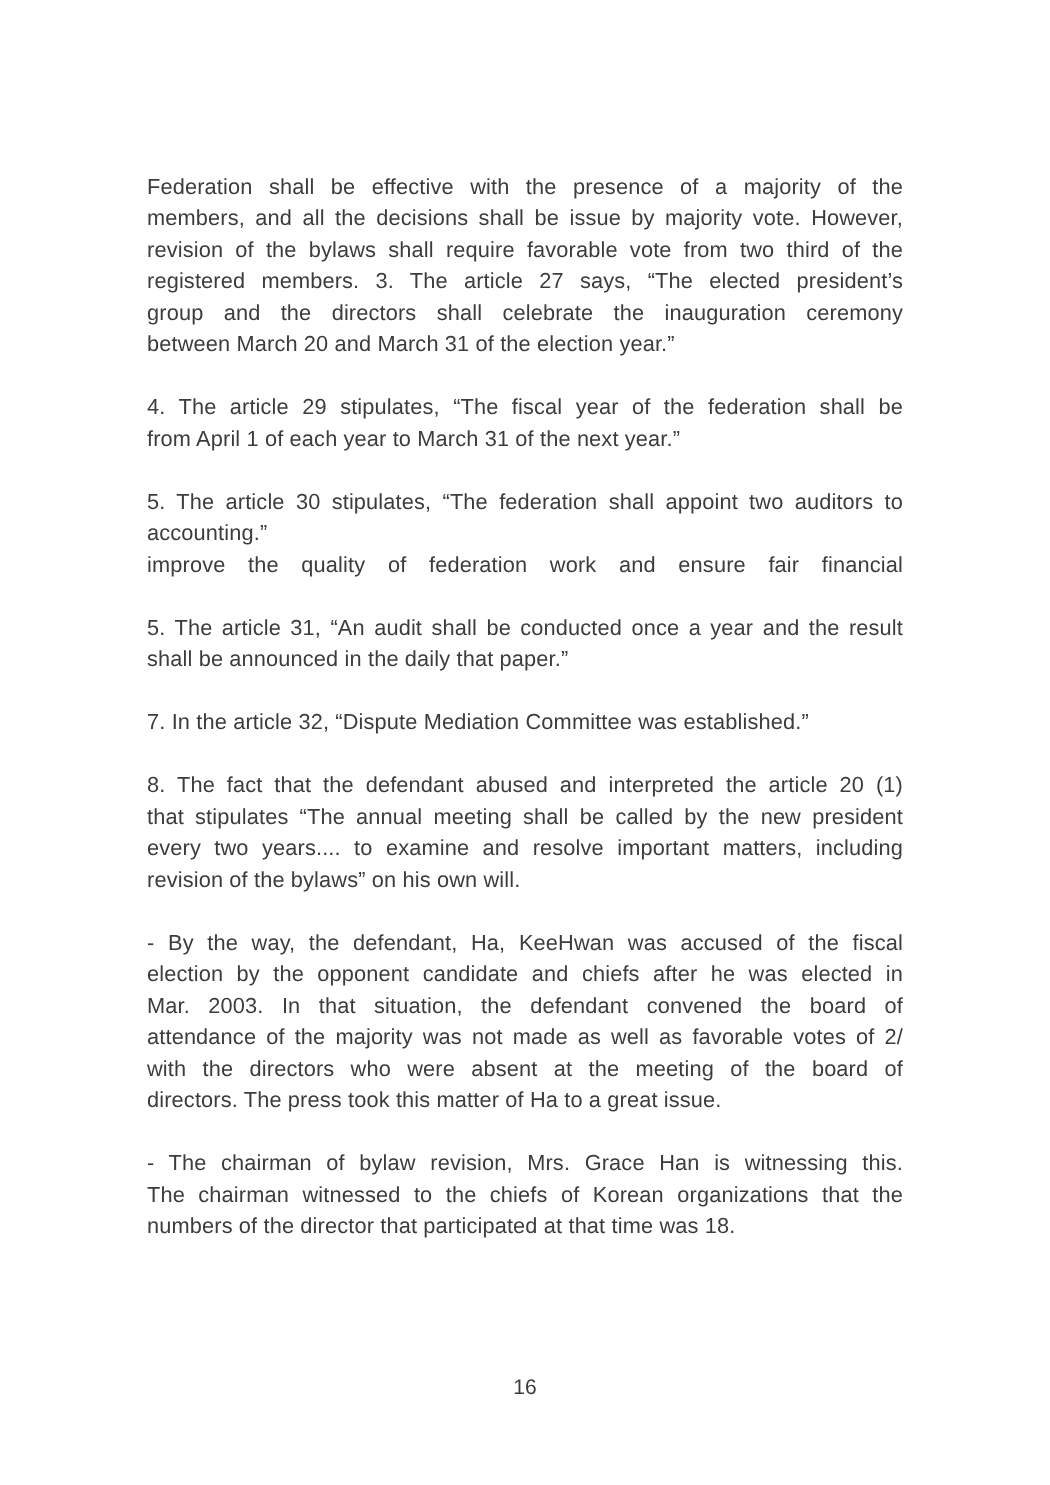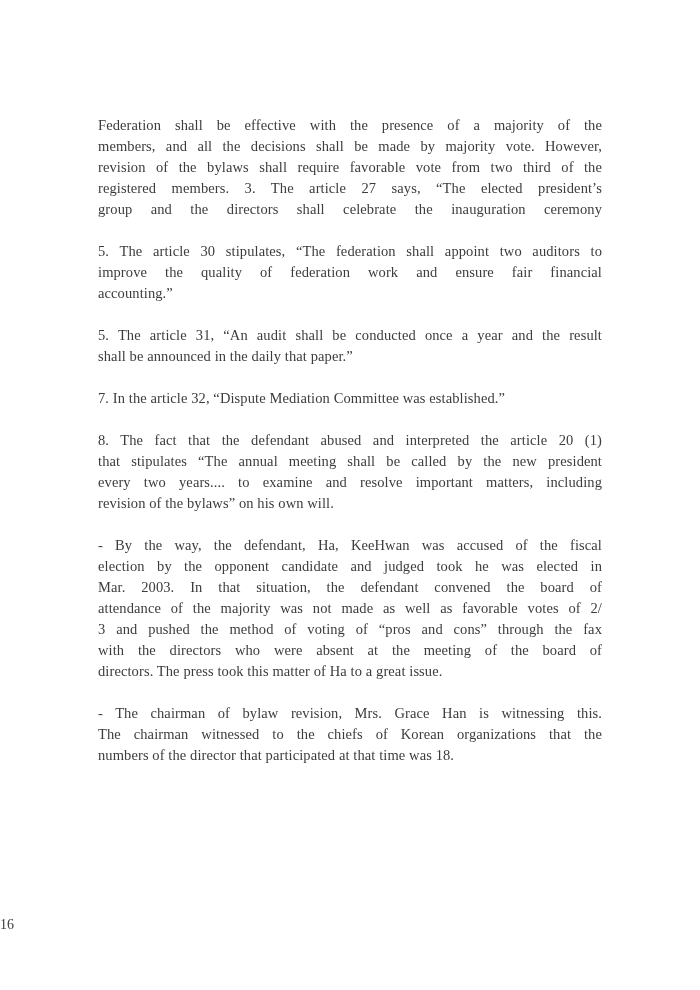--- a/index.html
+++ b/index.html
@@ -6,21 +6,21 @@
     margin: 0;
     padding: 0;
     background: #ffffff;
   }
   .page {
     position: relative;
     width: 700px;
     height: 942px;
     background: var(--page-bg, #ffffff);
     color: var(--text-color, #3c3c3c);
-    font-family: Liberation Serif, serif;
+    font-family: Liberation Sans, sans-serif;
     overflow: hidden;
   }
   .content {
     position: absolute;
     left: 98px;
     top: 115px;
     width: 504px;
     font-size: 14.5px;
     line-height: 21px;
   }
@@ -36,60 +36,65 @@
     letter-spacing: 0.1px;
   }
   .line.last {
     text-align-last: left;
   }
   .page-number {
     position: absolute;
     top: 914px;
     left: 0;
     width: 700px;
+    text-align: center;
     font-size: 14px;
     line-height: 21px;
   }
 </style>
 </head>
 <body>
 
 <div class="page" style="--text-color: #3c3c3c; --page-bg: #ffffff;">
   <main class="content">
       <div class="paragraph">
         <div class="line">Federation shall be effective with the presence of a majority of the</div>
-        <div class="line">members, and all the decisions shall be made by majority vote. However,</div>
+        <div class="line">members, and all the decisions shall be issue by majority vote. However,</div>
         <div class="line">revision of the bylaws shall require favorable vote from two third of the</div>
         <div class="line">registered members. 3. The article 27 says, “The elected president’s</div>
         <div class="line">group and the directors shall celebrate the inauguration ceremony</div>
+        <div class="line last">between March 20 and March 31 of the election year.”</div>
+      </div>
+      <div class="paragraph">
+        <div class="line">4. The article 29 stipulates, “The fiscal year of the federation shall be</div>
+        <div class="line last">from April 1 of each year to March 31 of the next year.”</div>
       </div>
       <div class="paragraph">
         <div class="line">5. The article 30 stipulates, “The federation shall appoint two auditors to</div>
+        <div class="line last">accounting.”</div>
         <div class="line">improve the quality of federation work and ensure fair financial</div>
-        <div class="line last">accounting.”</div>
       </div>
       <div class="paragraph">
         <div class="line">5. The article 31, “An audit shall be conducted once a year and the result</div>
         <div class="line last">shall be announced in the daily that paper.”</div>
       </div>
       <div class="paragraph">
         <div class="line last">7. In the article 32, “Dispute Mediation Committee was established.”</div>
       </div>
       <div class="paragraph">
         <div class="line">8. The fact that the defendant abused and interpreted the article 20 (1)</div>
         <div class="line">that stipulates “The annual meeting shall be called by the new president</div>
         <div class="line">every two years.... to examine and resolve important matters, including</div>
         <div class="line last">revision of the bylaws” on his own will.</div>
       </div>
       <div class="paragraph">
         <div class="line">- By the way, the defendant, Ha, KeeHwan was accused of the fiscal</div>
-        <div class="line">election by the opponent candidate and judged took he was elected in</div>
+        <div class="line">election by the opponent candidate and chiefs after he was elected in</div>
         <div class="line">Mar. 2003. In that situation, the defendant convened the board of</div>
         <div class="line">attendance of the majority was not made as well as favorable votes of 2/</div>
-        <div class="line">3 and pushed the method of voting of “pros and cons” through the fax</div>
         <div class="line">with the directors who were absent at the meeting of the board of</div>
         <div class="line last">directors. The press took this matter of Ha to a great issue.</div>
       </div>
       <div class="paragraph">
         <div class="line">- The chairman of bylaw revision, Mrs. Grace Han is witnessing this.</div>
         <div class="line">The chairman witnessed to the chiefs of Korean organizations that the</div>
         <div class="line last">numbers of the director that participated at that time was 18.</div>
       </div>
     </main>
   <footer class="page-number">16</footer>

